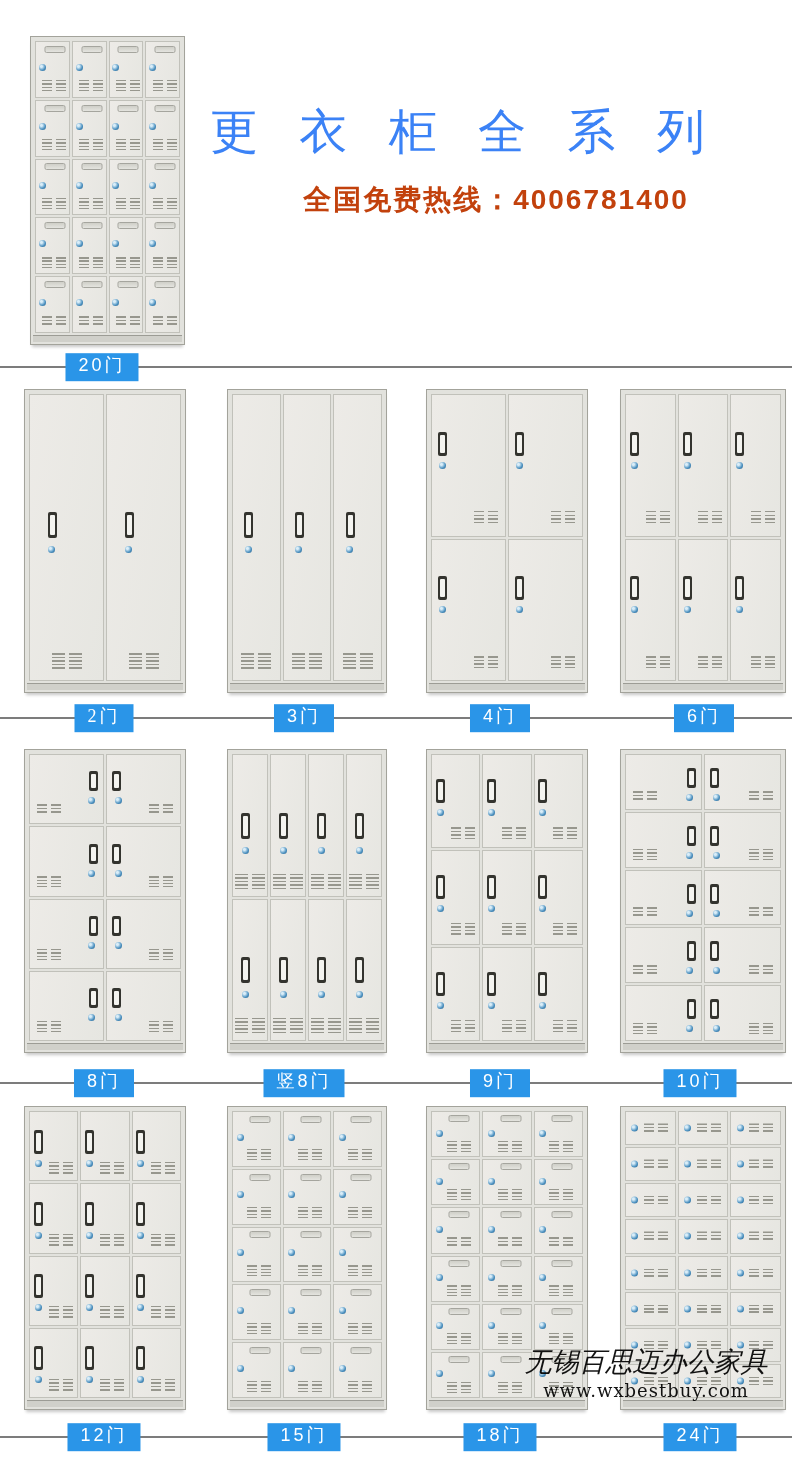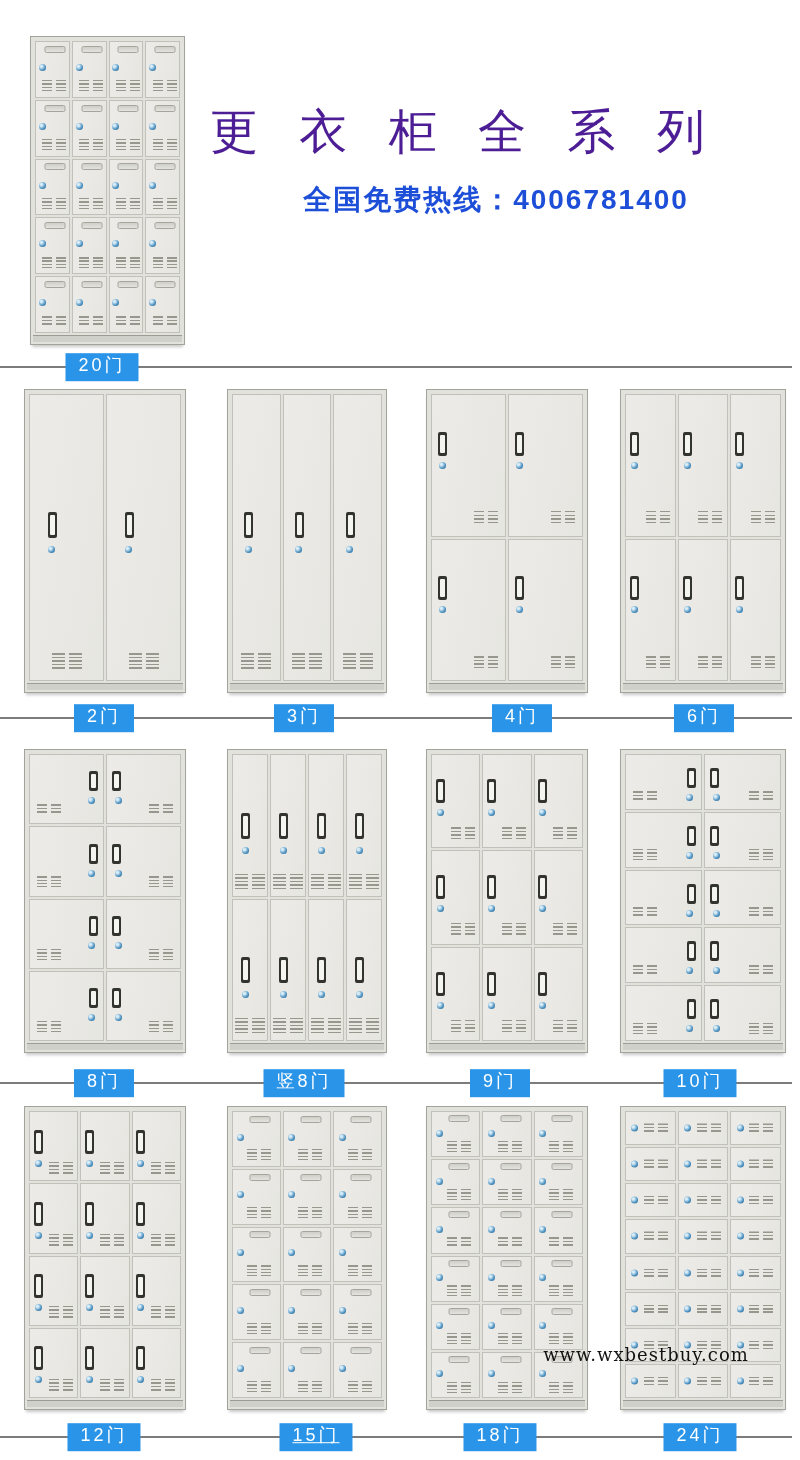--- a/index.html
+++ b/index.html
@@ -6,30 +6,30 @@
   html,body { background:#ffffff; }
   body {
     width:800px; height:1460px; position:relative; overflow:hidden;
     font-family:"Liberation Sans", sans-serif;
   }
   .page { position:absolute; inset:0; background:#ffffff; }
 
   
   .header-text { position:absolute; left:210px; top:106px; width:572px; }
   .title {
-    color:#4c1d95; font-size:48px; font-weight:500; letter-spacing:14px;
+    color:#3b82f6; font-size:48px; font-weight:500; letter-spacing:14px;
     white-space:nowrap; line-height:1.1;
   }
   .desc {
     color:#8c8c8c; font-size:18px; letter-spacing:1.5px; line-height:42px;
     margin-top:6px; white-space:nowrap;
   }
   .desc.first { margin-top:22px; }
   .hotline {
-    color:#1d4ed8; font-size:28px; font-weight:700; letter-spacing:2px;
+    color:#c2410c; font-size:28px; font-weight:700; letter-spacing:2px;
     margin-top:22px; text-align:center; white-space:nowrap;
   }
 
   
   .divider { position:absolute; left:0; width:800px; height:0; }
   .divider-line { position:absolute; left:0; right:8px; top:0; border-top:2px solid #7c7c7c; }
   .door-count-label {
     position:absolute; top:1px; transform:translate(-50%,-50%);
     background:#2a95e8; color:#ffffff; font-size:18px; letter-spacing:3px;
     padding:2px 13px 4px; white-space:nowrap; line-height:1.2;
@@ -285,36 +285,36 @@
     </div>
   </section>
 
   <div id="dividers">
       <div class="divider" style="top: 366px;">
         <i class="divider-line"></i>
         <span class="door-count-label" style="left: 102px;">20门</span>
       </div>
       <div class="divider" style="top: 717px;">
         <i class="divider-line"></i>
-        <span class="door-count-label" style="left: 104px;">2门</span>
+        <span class="door-count-label" style="left: 104px; font-family: Liberation Serif, serif;">2门</span>
         <span class="door-count-label" style="left: 304px;">3门</span>
-        <span class="door-count-label" style="left: 500px; margin-left: 22px;">4门</span>
+        <span class="door-count-label" style="left: 500px;">4门</span>
         <span class="door-count-label" style="left: 704px;">6门</span>
       </div>
       <div class="divider" style="top: 1082px;">
         <i class="divider-line"></i>
         <span class="door-count-label" style="left: 104px;">8门</span>
         <span class="door-count-label" style="left: 304px; text-align: center;">竖8门</span>
         <span class="door-count-label" style="left: 500px;">9门</span>
         <span class="door-count-label" style="left: 700px;">10门</span>
       </div>
       <div class="divider" style="top: 1436px;">
         <i class="divider-line"></i>
         <span class="door-count-label" style="left: 104px;">12门</span>
-        <span class="door-count-label" style="left: 316px; text-decoration: underline;">15门</span>
+        <span class="door-count-label" style="left: 304px;">15门</span>
         <span class="door-count-label" style="left: 500px;">18门</span>
         <span class="door-count-label" style="left: 700px; text-align: center;">24门</span>
       </div>
     </div>
   <div id="locker-rows">
       <div class="locker locker-abs lrow0 slot0" style="--cols: 2; --rows: 1;">
         <div class="door d-tall">
           <span class="handle-v">
             <i></i>
           </span>
@@ -1385,16 +1385,17 @@
           <span class="lock"></span>
           <span class="vent">
             <i></i>
             <i></i>
           </span>
         </div>
       </div>
     </div>
 
   <div class="watermark">
+    <div class="wm1">无锡百思迈办公家具</div>
     <div class="wm2">www.wxbestbuy.com</div>
   </div>
 
 </div>
 
 </body></html>

